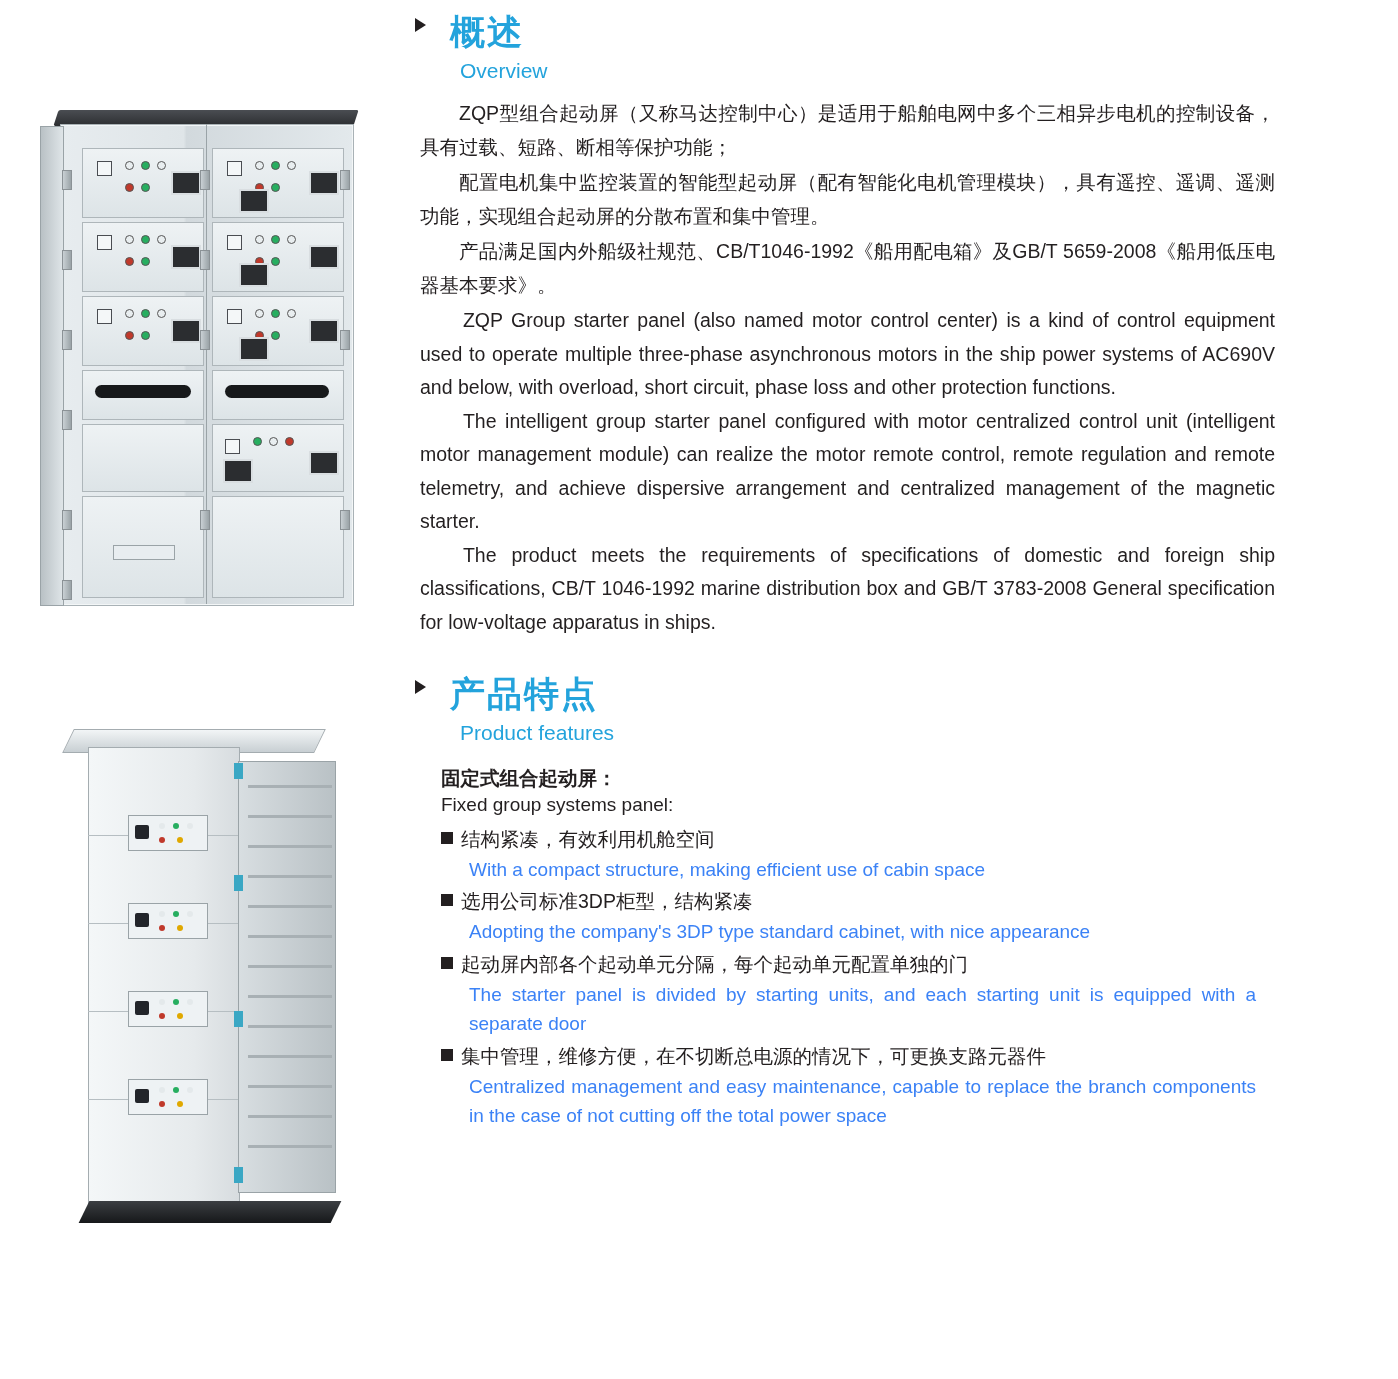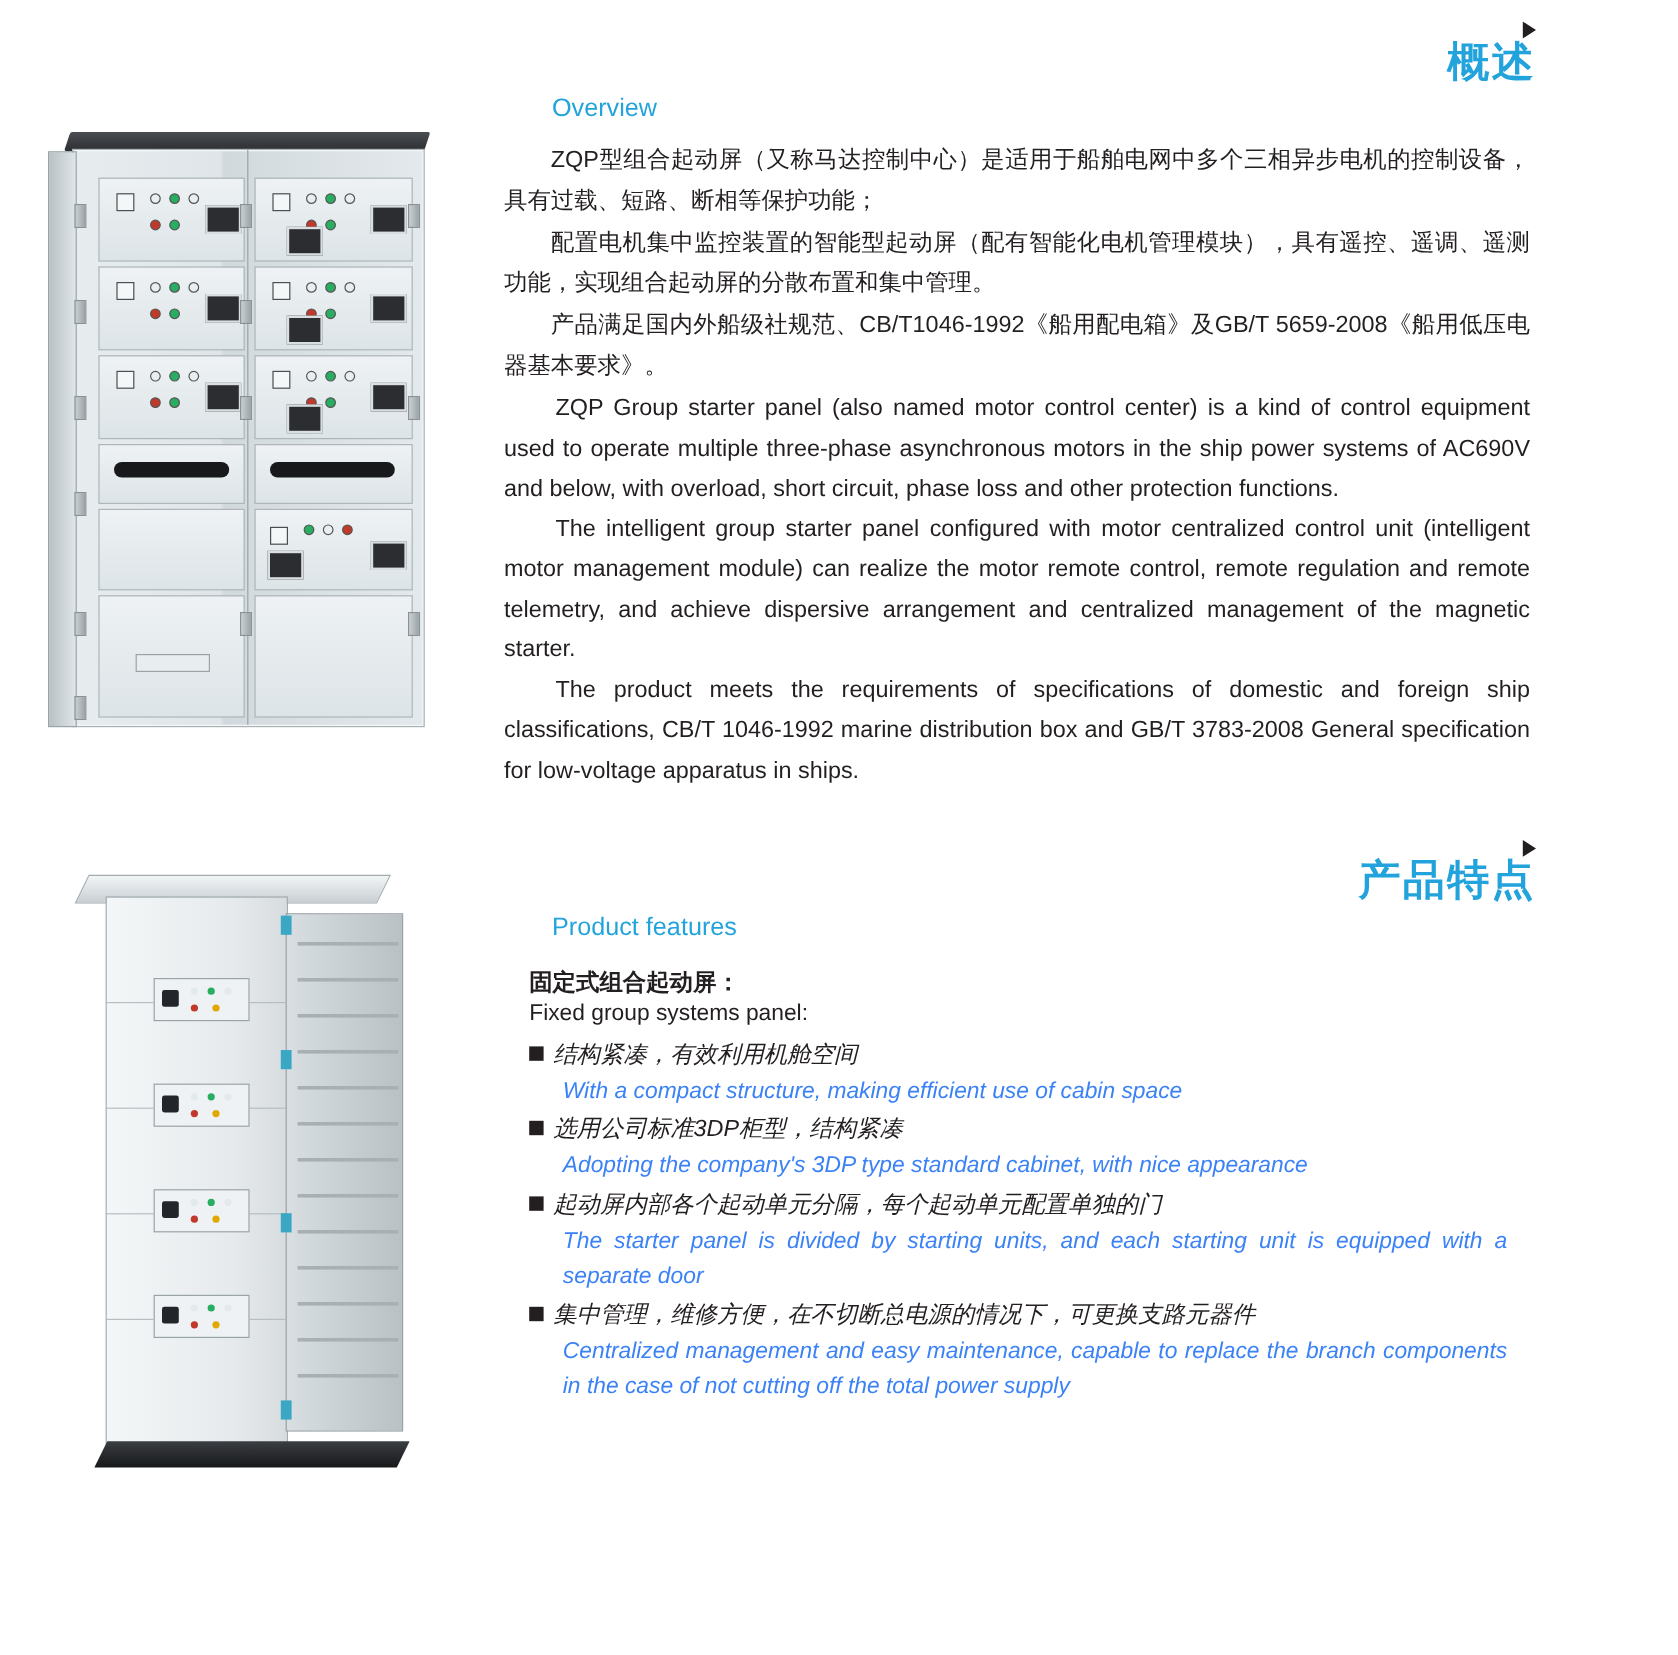--- a/index.html
+++ b/index.html
@@ -192,24 +192,23 @@
   
   .text-col {
     position: absolute;
     left: 415px;
     top: 0;
     width: 865px;
   }
 
   .sec-head {
     display: flex;
-    align-items: flex-end;
-    gap: 2px;
+    align-items: flex-start;
+    gap: 24px;
     margin-top: 14px;
-    flex-direction: column;
   }
   .tri {
     width: 0; height: 0;
     border-left: 11px solid #231f20;
     border-top: 7px solid transparent;
     border-bottom: 7px solid transparent;
     margin-top: 4px;
   }
   .sec-title-cn {
     font-size: 35px;
@@ -256,21 +255,21 @@
     font-size: 19.5px;
     font-weight: bold;
     color: #231f20;
     margin-bottom: 2px;
   }
   .feat-sub-en {
     font-size: 19px;
     color: #231f20;
     margin-bottom: 8px;
   }
-  .feat-item { margin-bottom: 2px; font-style: italic; }
+  .feat-item { margin-bottom: 2px; }
   .feat-cn {
     font-size: 19.5px;
     color: #231f20;
     display: flex;
     align-items: flex-start;
     gap: 8px;
     line-height: 1.6;
   }
   .sq {
     display: inline-block;
@@ -510,19 +509,19 @@
             <span>起动屏内部各个起动单元分隔，每个起动单元配置单独的门</span>
           </div>
           <div class="feat-en">The starter panel is divided by starting units, and each starting unit is equipped with a separate door</div>
         </div>
 
         <div class="feat-item">
           <div class="feat-cn">
             <span class="sq"></span>
             <span>集中管理，维修方便，在不切断总电源的情况下，可更换支路元器件</span>
           </div>
-          <div class="feat-en">Centralized management and easy maintenance, capable to replace the branch components in the case of not cutting off the total power supply</div>
+          <div class="feat-en">Centralized management and easy maintenance, capable to replace the branch components in the case of not cutting off the total power space</div>
         </div>
       </div>
     </div>
 
   </div>
 </div>
 
 </body></html>

